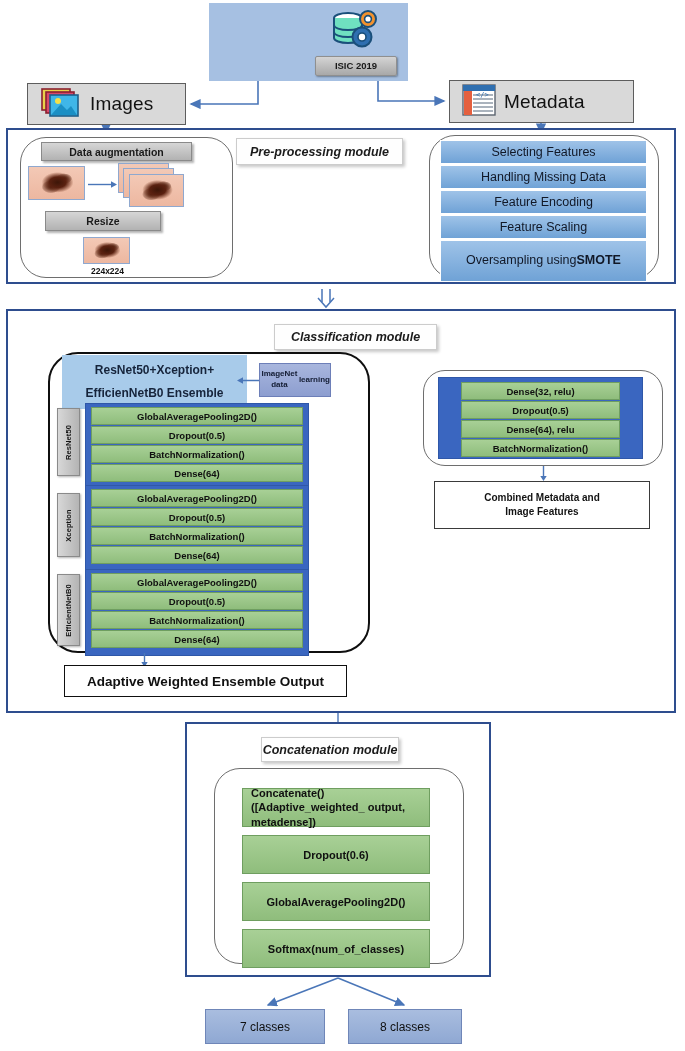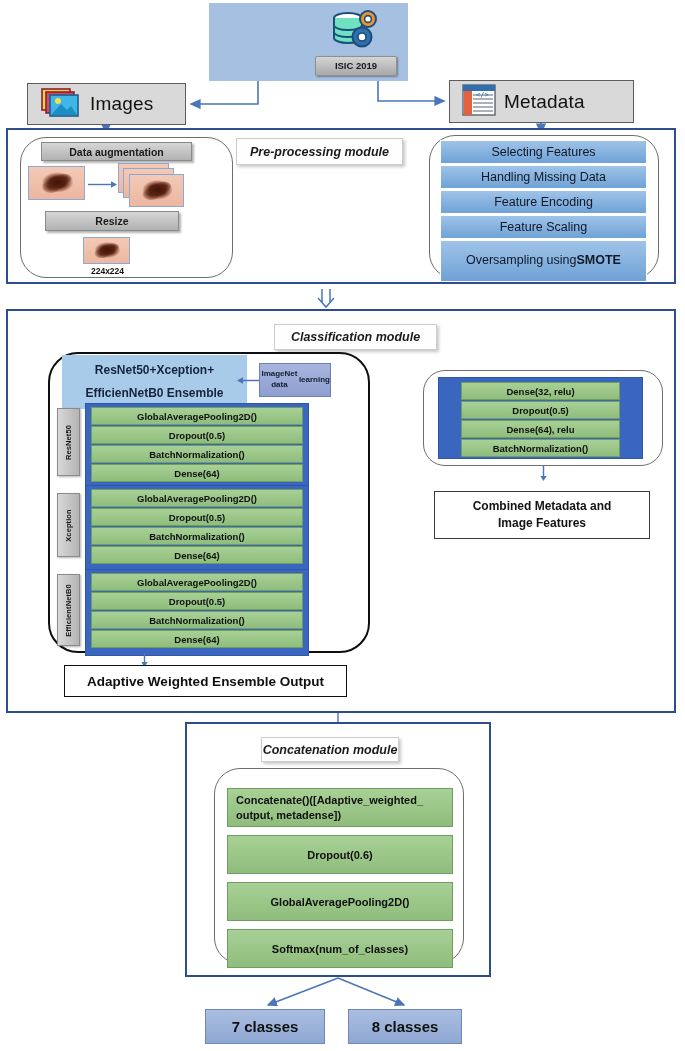--- a/index.html
+++ b/index.html
@@ -54,21 +54,21 @@
   
   #aug-panel{left:20px;top:137px;width:213px;height:141px;}
   .gray-btn{
     background:linear-gradient(#d6d6d6,#b2b2b2);
     border:1px solid #8a8a8a;
     box-shadow:1.5px 1.5px 2px rgba(0,0,0,.3);
     font-size:10.5px;font-weight:bold;color:#1a1a1a;
     display:flex;align-items:center;justify-content:center;
   }
   #aug-btn{left:41px;top:142px;width:151px;height:19px;}
-  #resize-btn{left:45px;top:211px;width:134px;height:20px;}
+  #resize-btn{left:45px;top:211px;width:116px;height:20px;}
   .lesion{
     background:
       radial-gradient(ellipse 36% 40% at 52% 48%, #3d1608 0%, #5a2110 42%, rgba(120,55,30,.25) 72%, rgba(0,0,0,0) 80%),
       radial-gradient(ellipse 22% 26% at 40% 62%, #46190a 0%, rgba(90,35,16,.35) 65%, rgba(0,0,0,0) 78%),
       radial-gradient(ellipse 18% 20% at 64% 36%, #3a1407 0%, rgba(80,30,14,.3) 70%, rgba(0,0,0,0) 80%),
       linear-gradient(#f3c9b6,#edb7a0);
     border:1px solid #8fa8cf;
   }
   #img-src{left:28px;top:166px;width:57px;height:34px;}
   #img-a3{left:118px;top:163px;width:51px;height:30px;}
@@ -157,40 +157,40 @@
   #mdense-stack{
     left:438px;top:377px;width:205px;height:82px;
     background:#3a66c0;border:1px solid #2f57a8;padding:4px 22px;
   }
   #mdense-stack .layer{font-size:9.5px;height:16px;}
   #mdense-arrow{left:539px;top:466px;width:9px;height:15px;}
   #combined-box{
     left:434px;top:481px;width:216px;height:48px;
     border:1.6px solid #3a3a3a;background:#fff;
     display:flex;flex-direction:column;align-items:center;justify-content:center;
-    font-size:12px;font-weight:bold;color:#131313;line-height:1.45;margin-top:10px;
+    font-size:10px;font-weight:bold;color:#131313;line-height:1.45;
   }
 
   
   #concat-panel{left:214px;top:768px;width:250px;height:196px;border-radius:26px;}
-  #concat-stack{left:227px;top:788px;width:226px;}
+  #concat-stack{left:242px;top:788px;width:188px;}
   .cc-layer{
     background:linear-gradient(#a8d096,#8fbd7c);
     border:1px solid #6f9e60;
     font-size:11px;font-weight:bold;color:#101010;
     display:flex;align-items:center;justify-content:center;
     height:37px;margin-bottom:8px;padding:0 8px;
   }
   #cc-0{justify-content:flex-start;text-align:left;line-height:1.3;}
 
   
   .class-box{
     background:linear-gradient(#a9bddf,#8fa8d3);
     border:1px solid #6f86b8;
-    font-size:15px;font-weight:bold;color:#101010;
+    font-size:12px;font-weight:normal;color:#101010;
     display:flex;align-items:center;justify-content:center;
   }
   #class-7{left:205px;top:1009px;width:120px;height:35px;}
   #class-8{left:348px;top:1009px;width:114px;height:35px;}
 
   svg.conn{position:absolute;left:0;top:0;width:685px;height:1051px;pointer-events:none;}
 </style>
 </head>
 <body>
 

